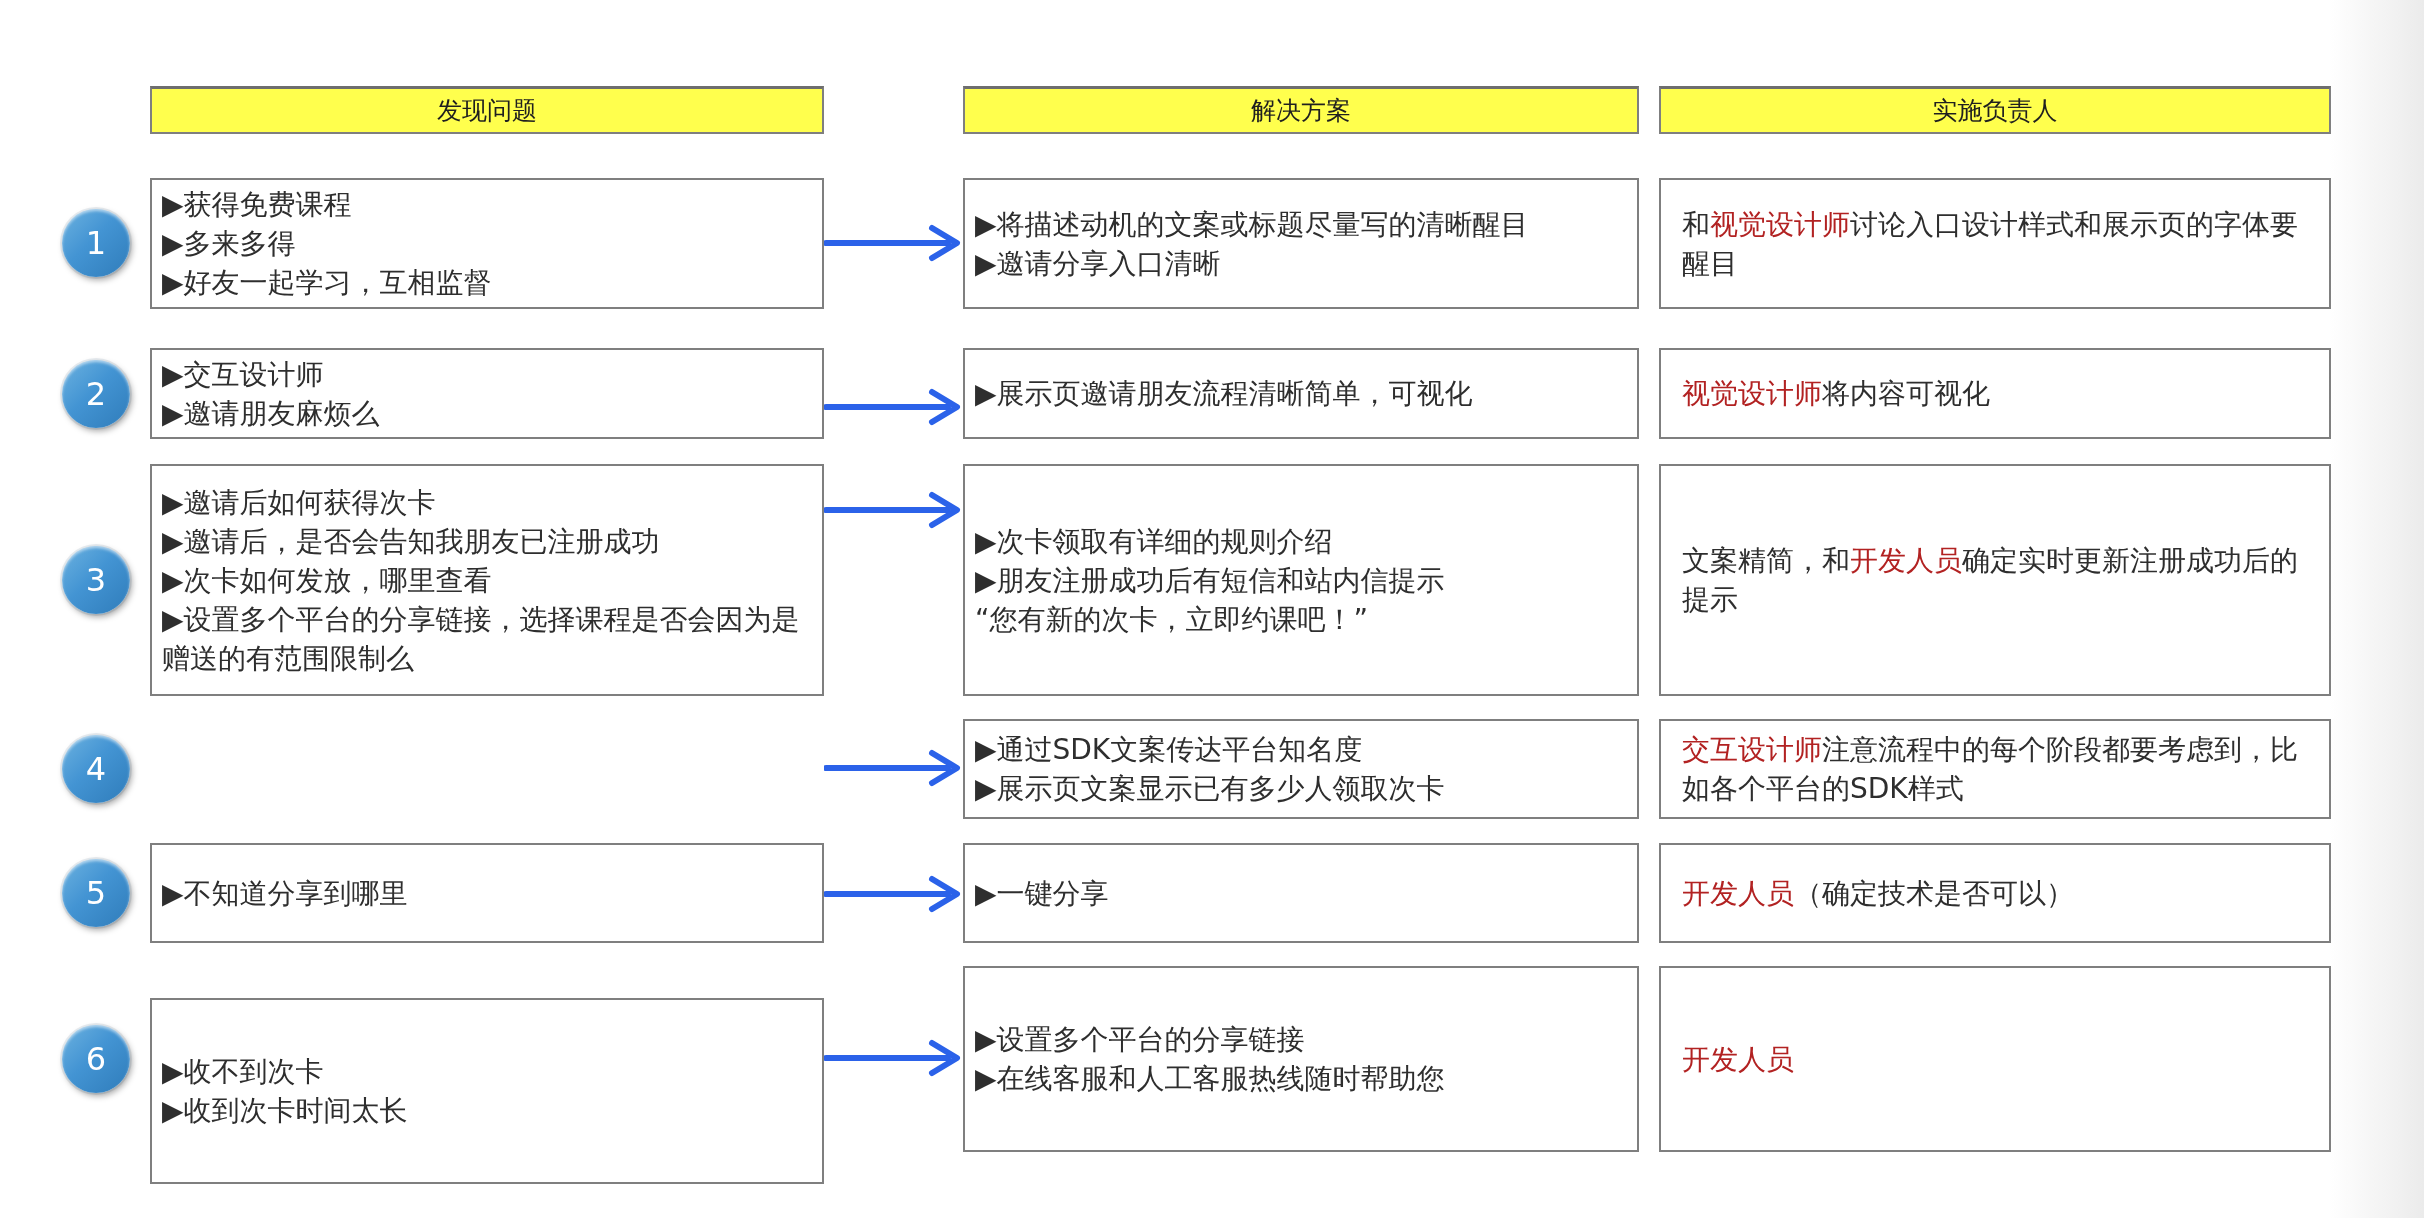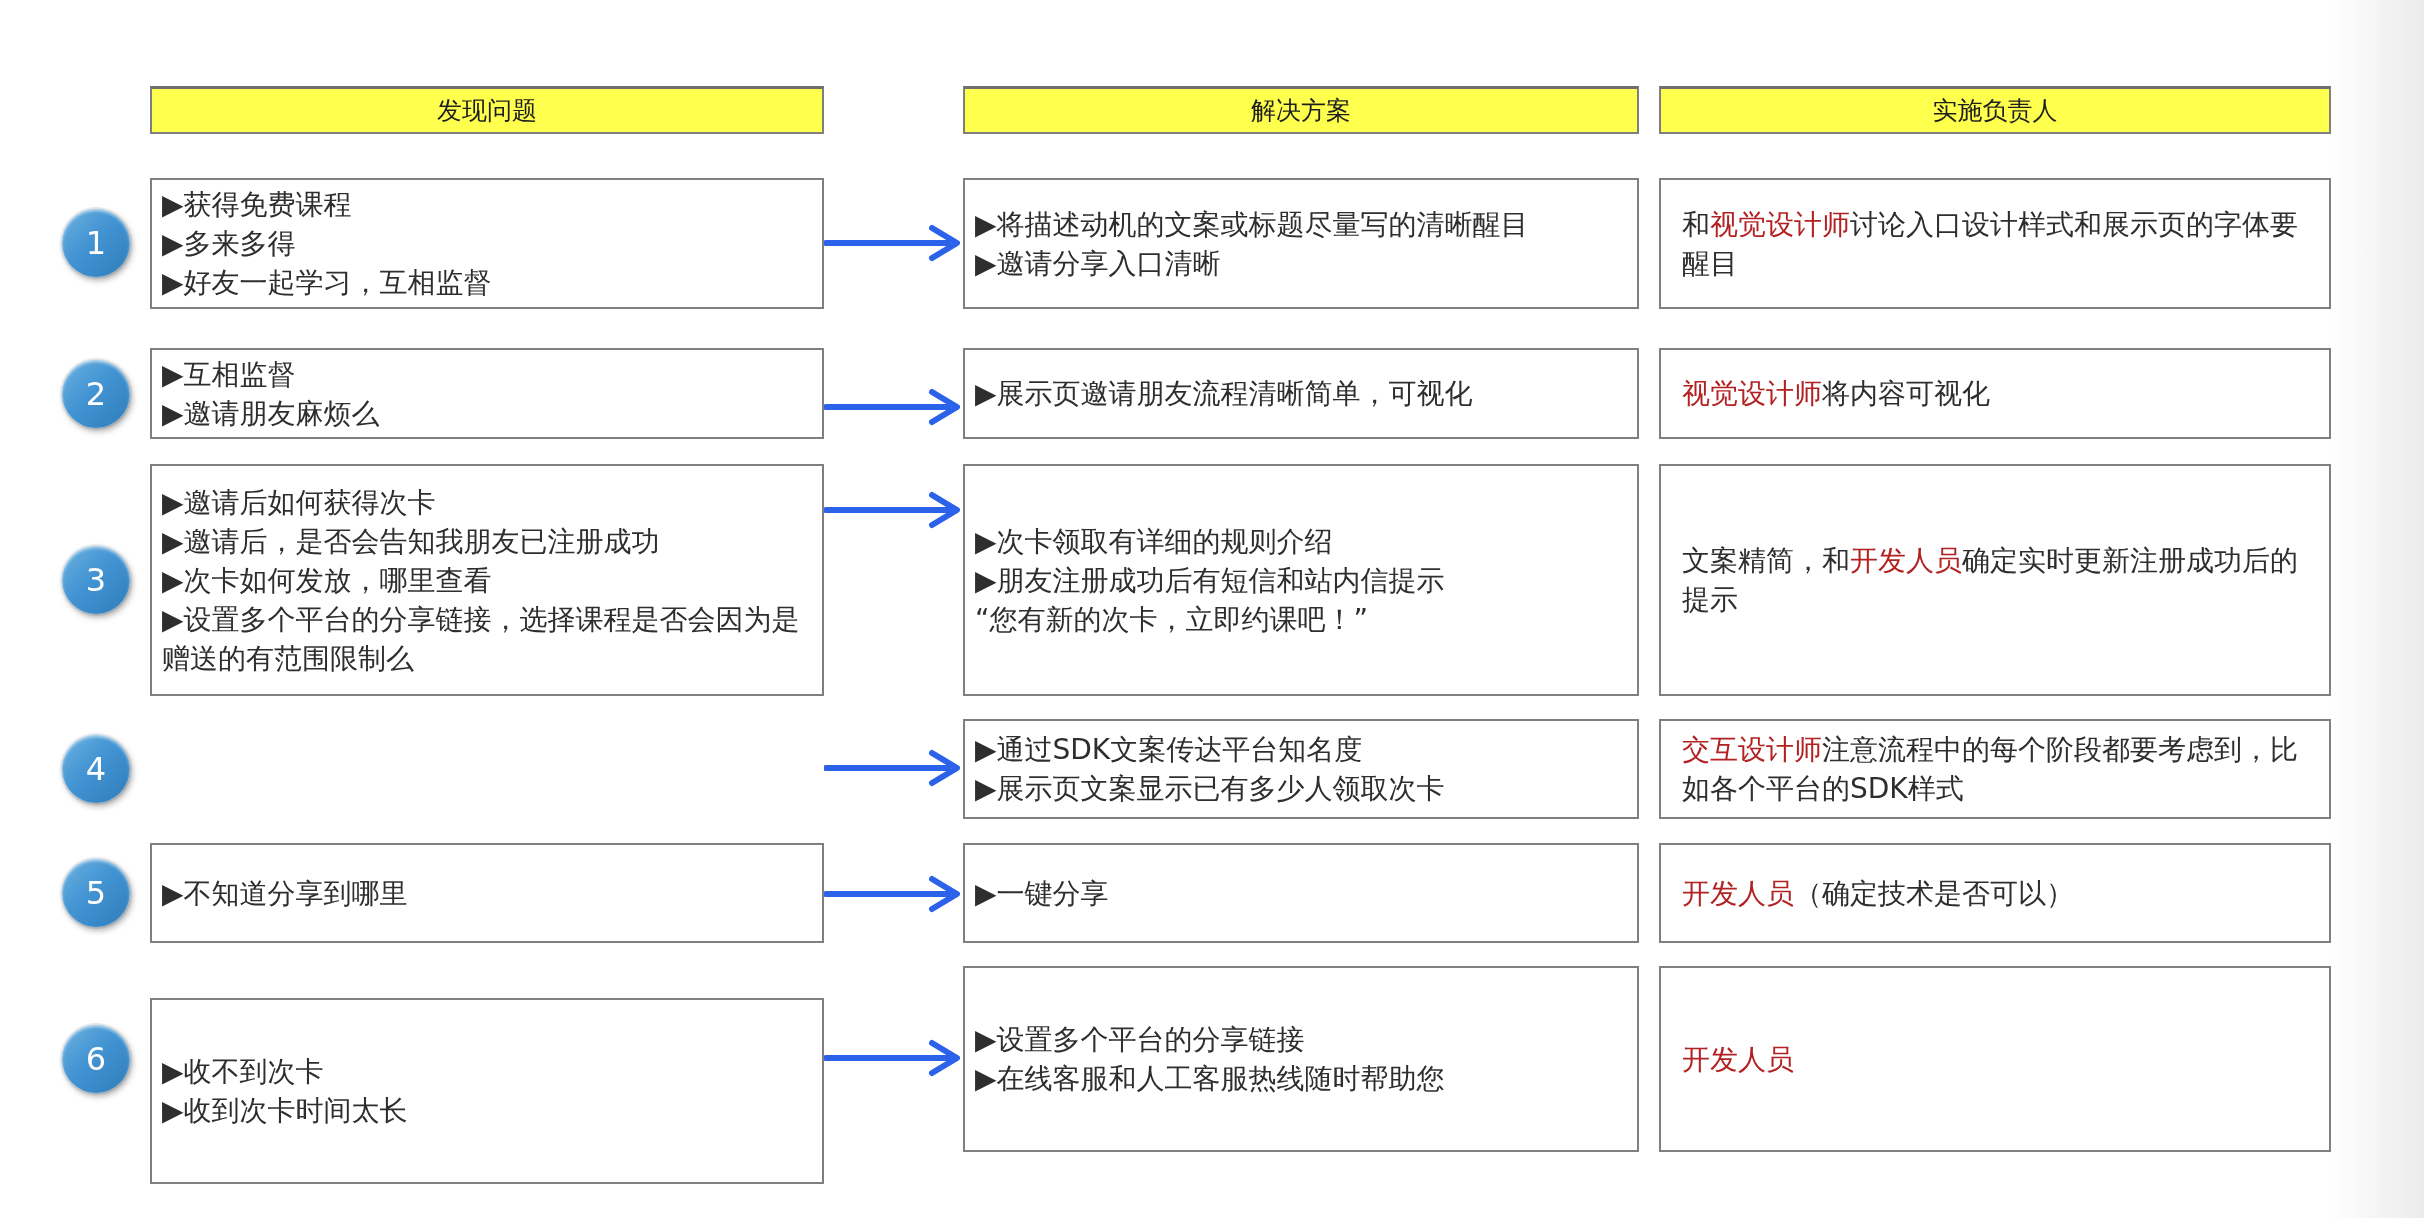--- a/index.html
+++ b/index.html
@@ -60,21 +60,21 @@
   <div class="box" style="left:963px; top:178px; width:676px; height:131px;">
     <div class="line">▶将描述动机的文案或标题尽量写的清晰醒目</div>
     <div class="line">▶邀请分享入口清晰</div>
   </div>
   <div class="box" style="left:1659px; top:178px; width:672px; height:131px;">
     <p class="owner-text"><span>和</span><span class="role">视觉设计师</span><span>讨论入口设计样式和展示页的字体要醒目</span></p>
   </div>
 
   <div class="badge" style="left:62px; top:360px;">2</div>
   <div class="box" style="left:150px; top:348px; width:674px; height:91px;">
-    <div class="line">▶互相监督</div>
+    <div class="line">▶交互设计师</div>
     <div class="line">▶邀请朋友麻烦么</div>
   </div>
   <svg class="arrow" style="left:824px; top:387px;" width="140" height="40" viewBox="0 0 140 40">
     <path d="M2 20 H124" fill="none" stroke-width="6" stroke-linecap="round" stroke="#2b62e9"></path>
     <path d="M108 5 L133 20 L108 35" fill="none" stroke-width="6" stroke-linecap="round" stroke-linejoin="round" stroke="#2b62e9"></path>
   </svg>
   <div class="box" style="left:963px; top:348px; width:676px; height:91px;">
     <div class="line">▶展示页邀请朋友流程清晰简单，可视化</div>
   </div>
   <div class="box" style="left:1659px; top:348px; width:672px; height:91px;">

